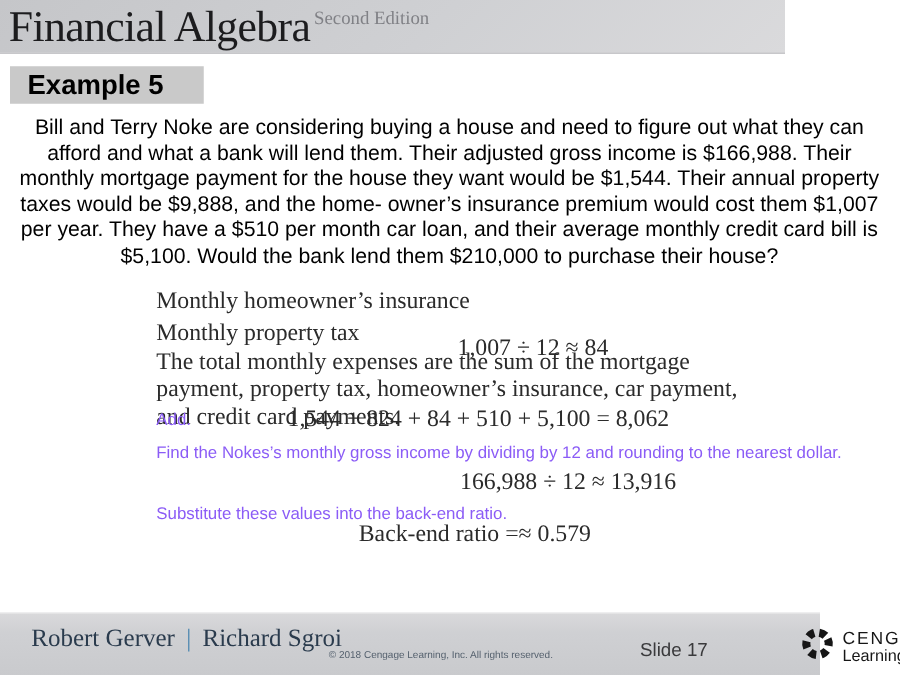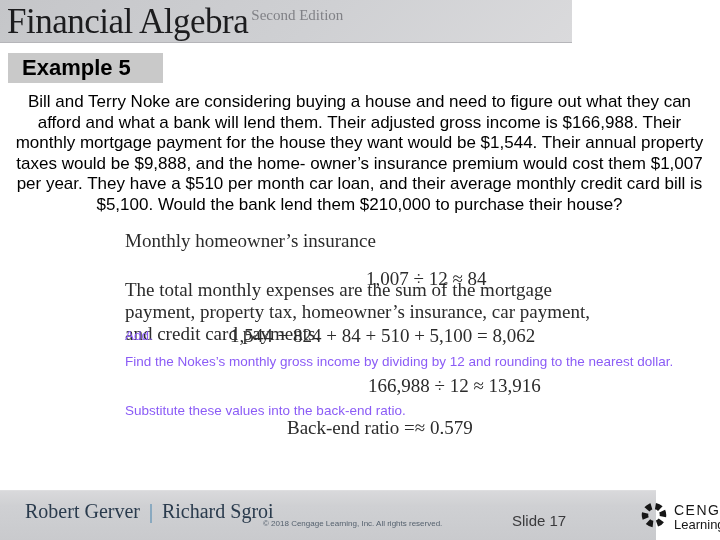--- a/index.html
+++ b/index.html
@@ -2,21 +2,21 @@
 <html><head>
 <meta charset="utf-8">
 <style>
   html,body{margin:0;padding:0;background:#888;}
   .slide{
     position:relative;width:720px;height:540px;background:#ffffff;
     overflow:hidden;font-family:"Liberation Sans",sans-serif;
   }
   
   .top-band{
-    position:absolute;left:0;top:0;width:572px;height:43px;
+    position:absolute;left:0;top:0;width:628px;height:43px;
     background:linear-gradient(135deg,#c5c6c9 0%,#cfd0d3 55%,#dadadc 100%);
     border-bottom:1px solid #b5b5b9;
     display:flex;align-items:flex-start;padding-left:7px;box-sizing:border-box;
   }
   .brand-title{
     font-family:"Liberation Serif",serif;font-size:35px;line-height:43px;
     color:#1c1c1e;letter-spacing:-0.5px;
   }
   .brand-edition{
     font-family:"Liberation Serif",serif;font-size:15px;color:#808186;
@@ -97,20 +97,21 @@
 
   <div class="example-box">
     <span>Example 5</span>
   </div>
 
   <div class="problem">Bill and Terry Noke are considering buying a house and need to figure out what they can afford and what a bank will lend them. Their adjusted gross income is $166,988. Their monthly mortgage payment for the house they want would be $1,544. Their annual property taxes would be $9,888, and the home- owner’s insurance premium would cost them $1,007 per year. They have a $510 per month car loan, and their average monthly credit card bill is $5,100. Would the bank lend them $210,000 to purchase their house?</div>
 
   <div class="serifline" style="left:125px;top:230px;">Monthly homeowner’s insurance</div>
   <div class="serifline" style="left:366px;top:226px;margin-top:42px;">1,007 ÷ 12 ≈ 84</div>
 
+  <div class="serifline" style="left:125px;top:256px;">Monthly property tax</div>
 
   <div class="note-wrap">The total monthly expenses are the sum of the mortgage payment, property tax, homeowner’s insurance, car payment, and credit card payments.</div>
 
   <div class="greenline" style="left:125px;top:328px;">Add.</div>
   <div class="serifline" style="left:230px;top:325px;">1,544 + 824 + 84 + 510 + 5,100 = 8,062</div>
 
   <div class="greenline" style="left:125px;top:354px;">Find the Nokes’s monthly gross income by dividing by 12 and rounding to the nearest dollar.</div>
 
   <div class="serifline" style="left:368px;top:375px;">166,988 ÷ 12 ≈ 13,916</div>
 

